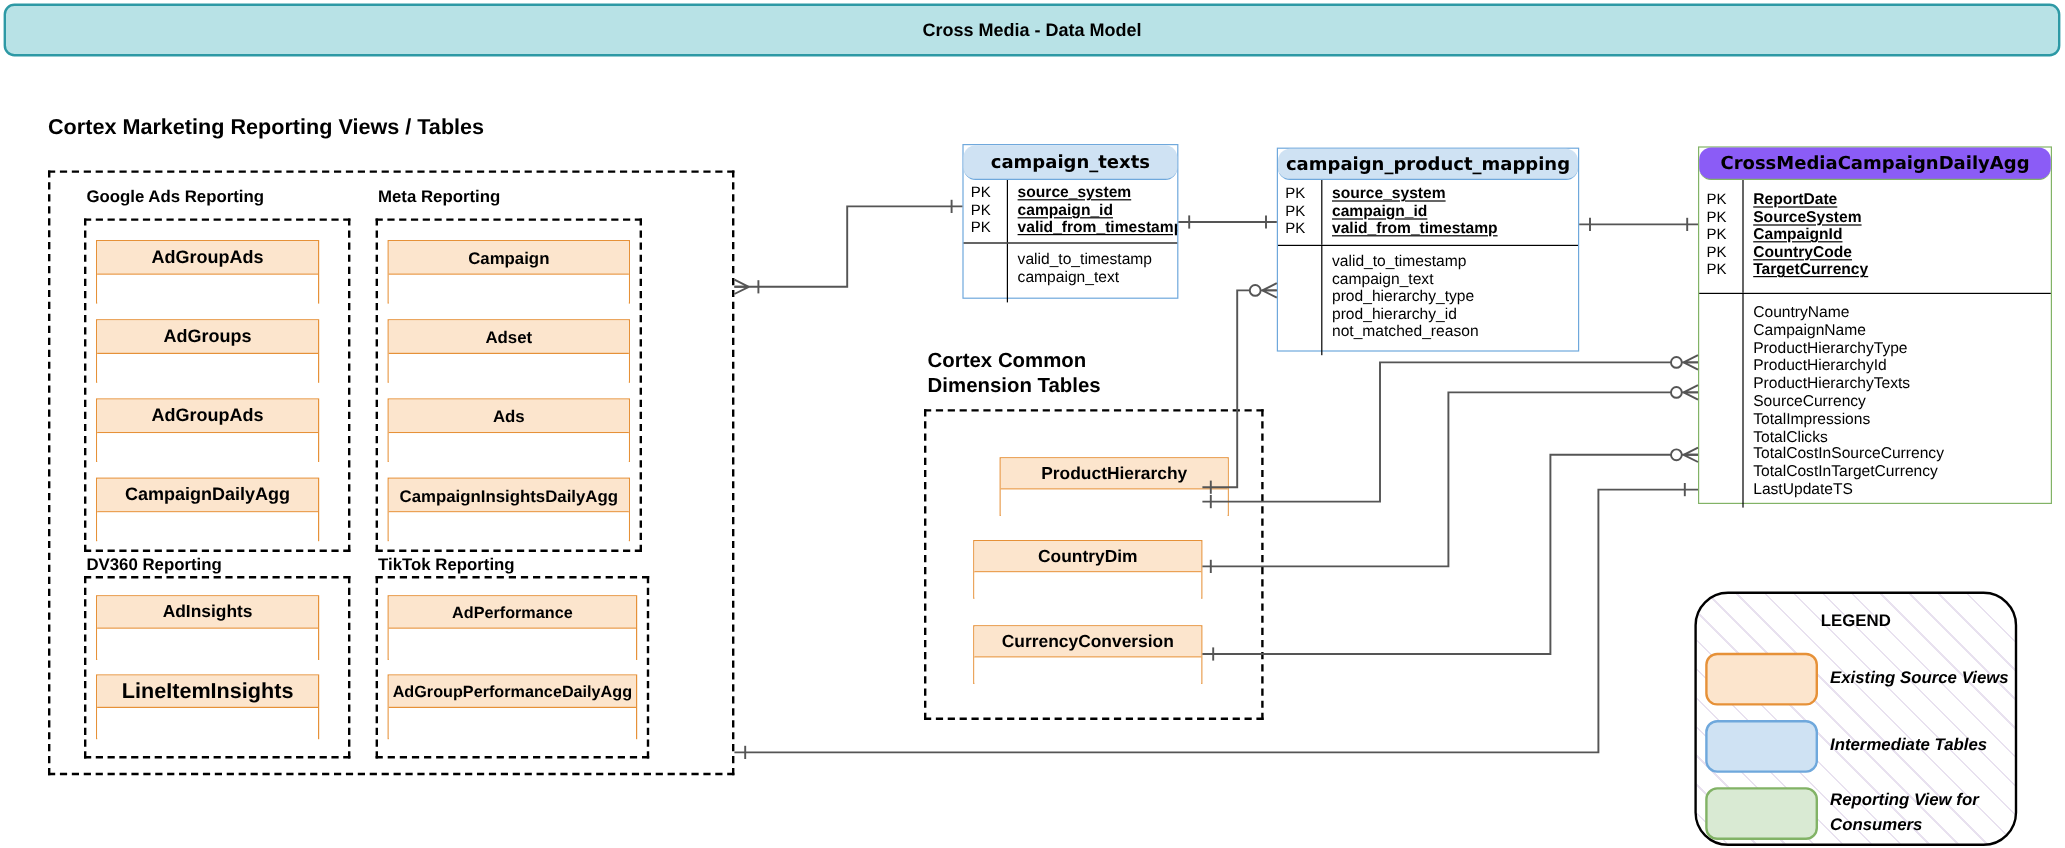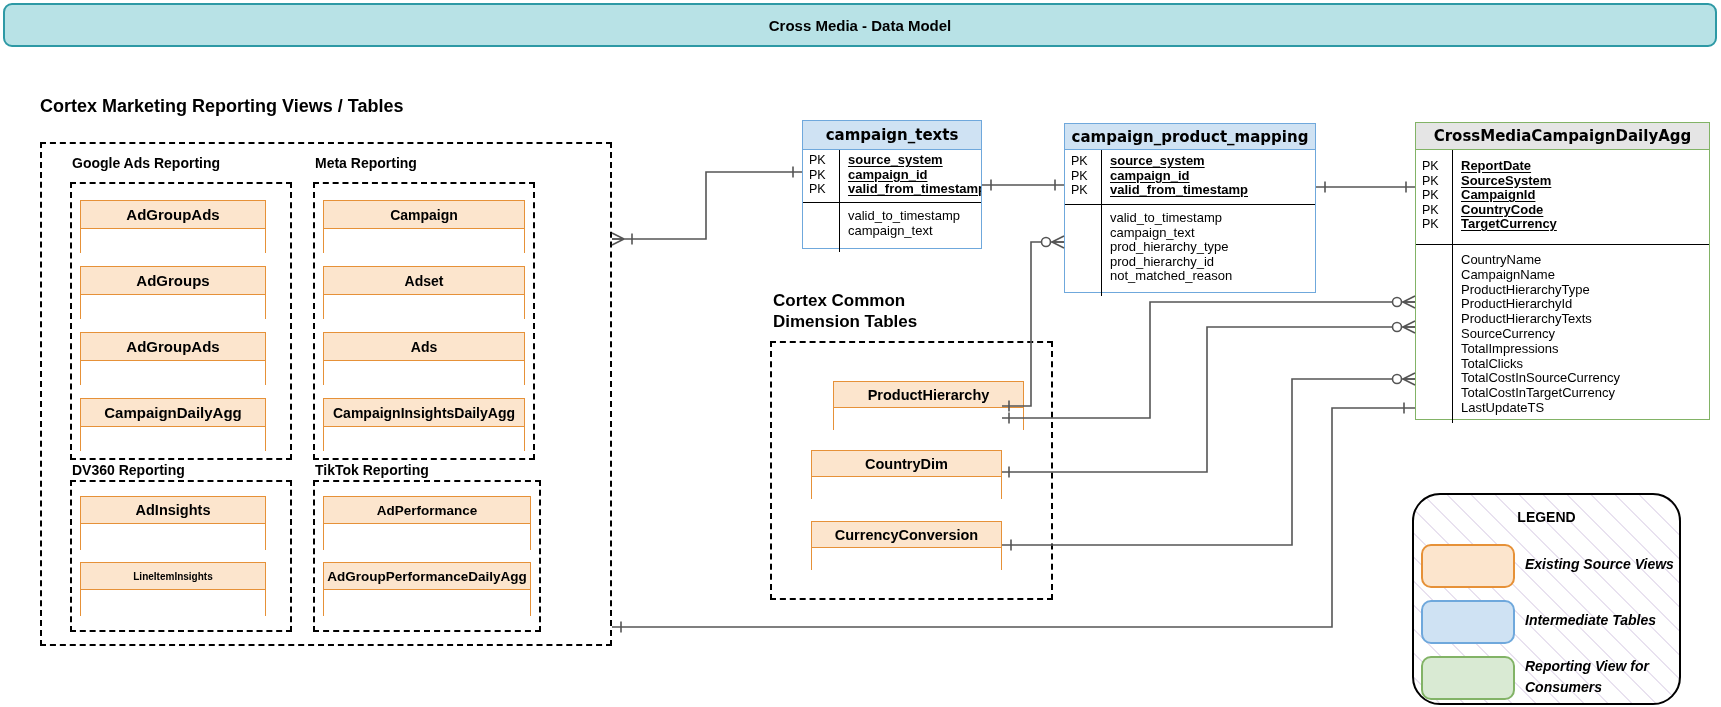--- a/index.html
+++ b/index.html
@@ -26,23 +26,23 @@
   .entity .ehead{background:#fce5cd;border-bottom:1.6px solid #e69138;
                  display:flex;align-items:center;justify-content:center;
                  font-weight:bold;white-space:nowrap;}
   .entity .ebody{background:#fff;}
 
   
   .ertable{background:#fff;}
   .ertable.intermediate{border:1.6px solid #6fa8dc;}
   .ertable.reporting{border:1.6px solid #82b366;}
   .er-header{display:flex;align-items:center;justify-content:center;
-             font-family:"DejaVu Sans",sans-serif;font-weight:bold;font-size:15px;white-space:nowrap;}
+             font-family:"DejaVu Sans",sans-serif;font-weight:bold;font-size:15px;white-space:nowrap;border-radius:10px;}
   .intermediate .er-header{background:#cfe2f3;border-bottom:1.4px solid #6fa8dc;}
-  .reporting .er-header{background:#e5e5e5;border-bottom:1.4px solid #82b366;}
+  .reporting .er-header{background:#8b5cf6;border-bottom:1.4px solid #82b366;}
   .er-section{display:flex;}
   .er-pk-section{border-bottom:1.4px solid #000;}
   .er-pkcol{width:30px;flex:0 0 30px;padding-left:6px;font-size:12.5px;color:#000;}
   .er-names{flex:1;border-left:1.2px solid #000;padding-left:8px;overflow:hidden;}
   .pk-name{font-weight:bold;text-decoration:underline;text-underline-offset:2px;
            font-size:13px;white-space:nowrap;}
   .plain-name{font-size:13px;white-space:nowrap;}
 
   
   .legend{border:2px solid #000;border-radius:28px;background:#fff;
@@ -111,21 +111,21 @@
         <div class="ehead" style="height:27px;font-size:14px;">CampaignInsightsDailyAgg</div>
         <div class="ebody" style="height:26px;"></div>
       </div>
       <div class="abs group-label" style="left:72px;top:462px;">DV360 Reporting</div>
       <div class="abs dashed" style="left:70px;top:480px;width:222px;height:152px;"></div>
       <div class="abs entity" style="left:80px;top:496px;width:186px;height:54px;">
         <div class="ehead" style="height:26px;font-size:14.5px;">AdInsights</div>
         <div class="ebody" style="height:28px;"></div>
       </div>
       <div class="abs entity" style="left:80px;top:562px;width:186px;height:54px;">
-        <div class="ehead" style="height:26px;font-size:10px;">LineItemInsights</div>
+        <div class="ehead" style="height:26px;font-size:18px;">LineItemInsights</div>
         <div class="ebody" style="height:28px;"></div>
       </div>
       <div class="abs group-label" style="left:315px;top:462px;">TikTok Reporting</div>
       <div class="abs dashed" style="left:313px;top:480px;width:228px;height:152px;"></div>
       <div class="abs entity" style="left:323px;top:496px;width:208px;height:54px;">
         <div class="ehead" style="height:26px;font-size:13.5px;">AdPerformance</div>
         <div class="ebody" style="height:28px;"></div>
       </div>
       <div class="abs entity" style="left:323px;top:562px;width:208px;height:54px;">
         <div class="ehead" style="height:26px;font-size:13.5px;">AdGroupPerformanceDailyAgg</div>

